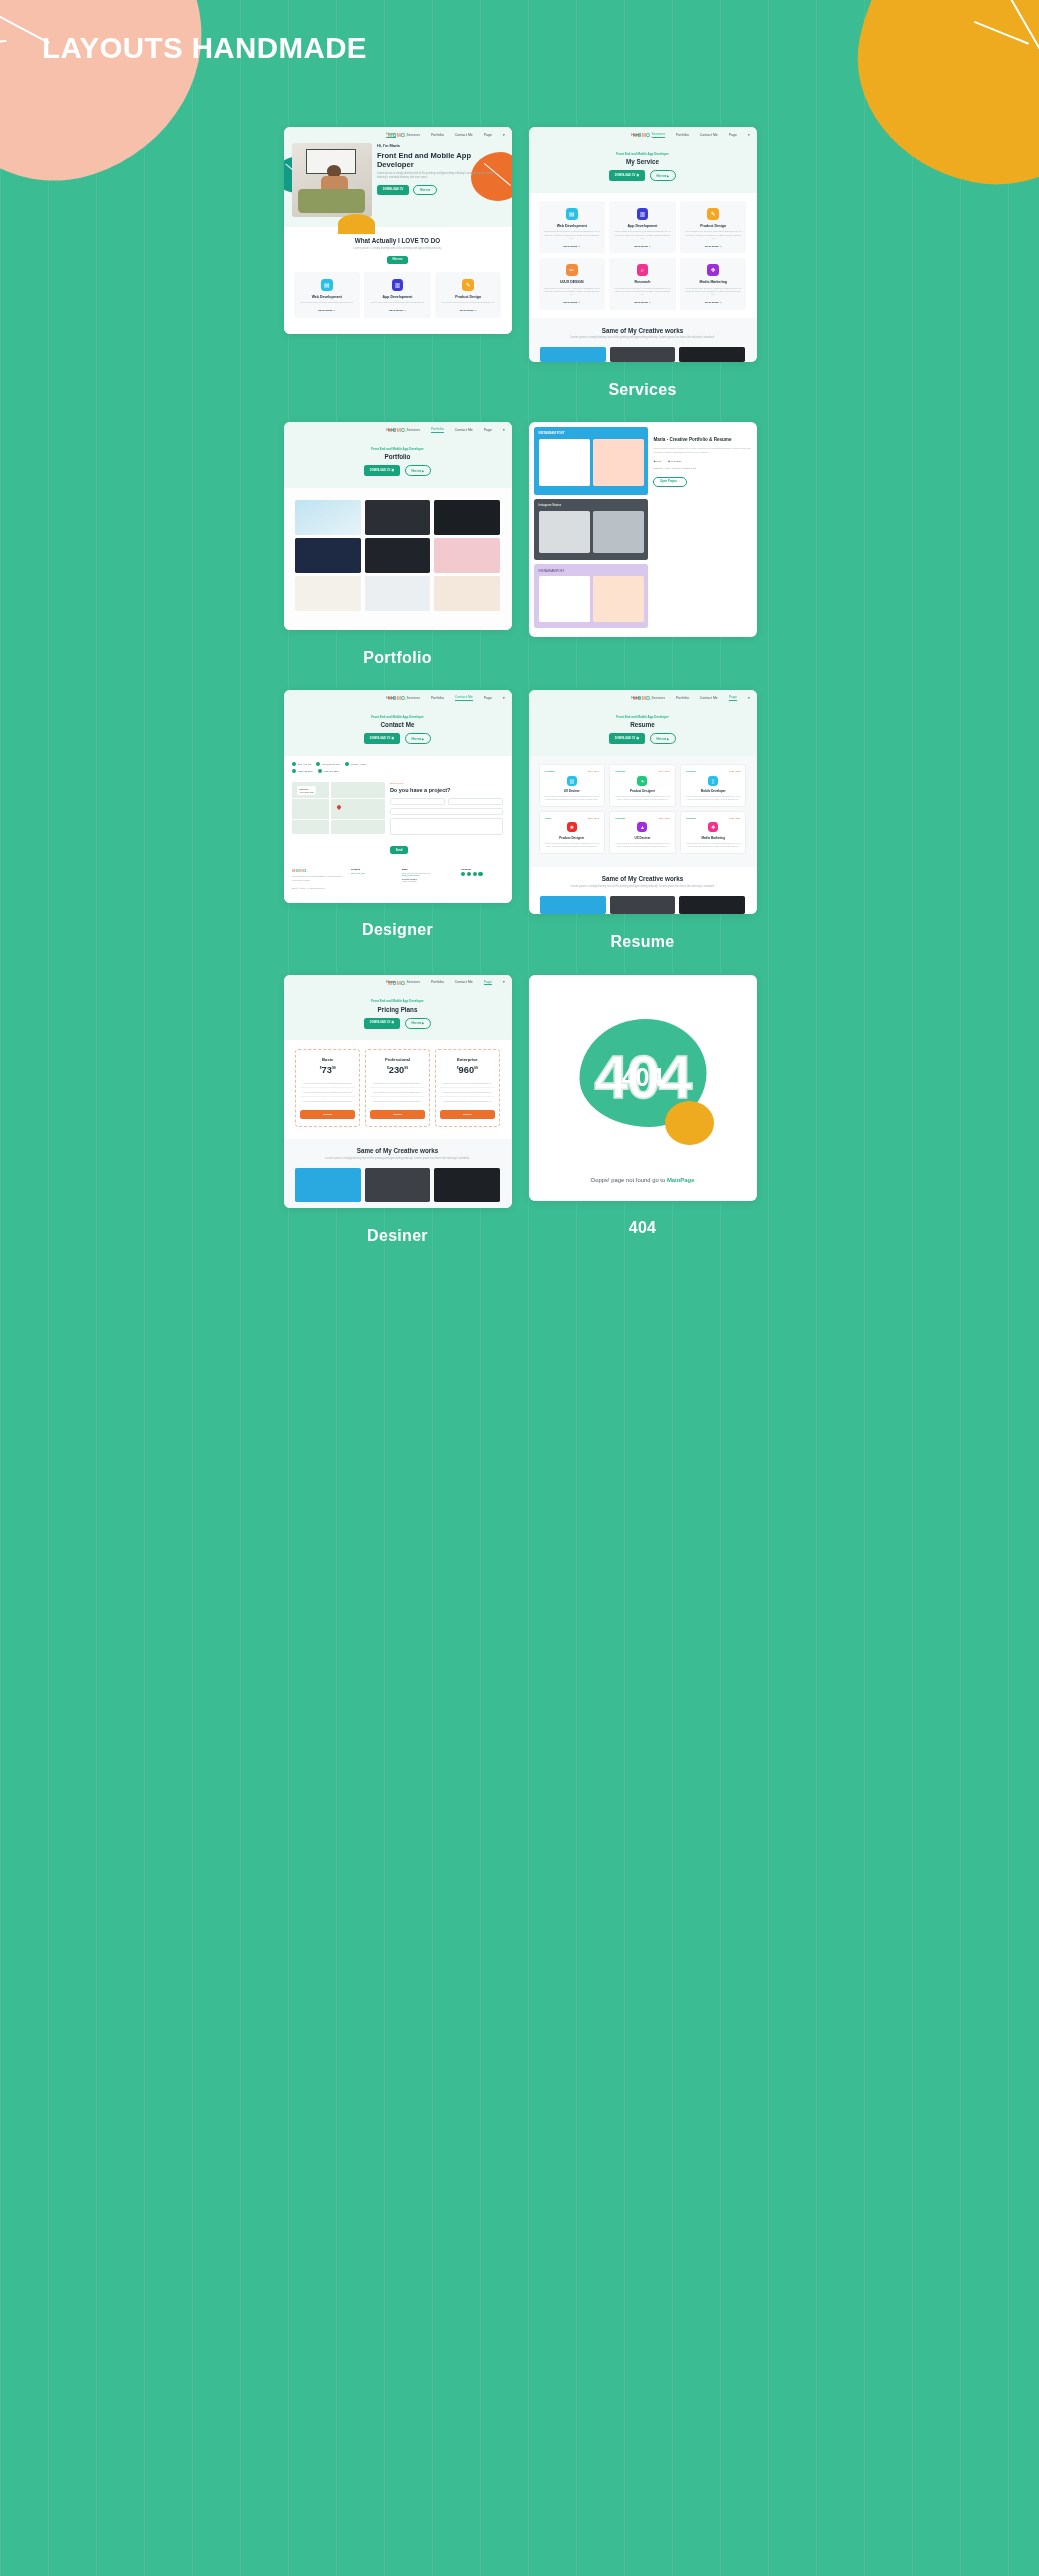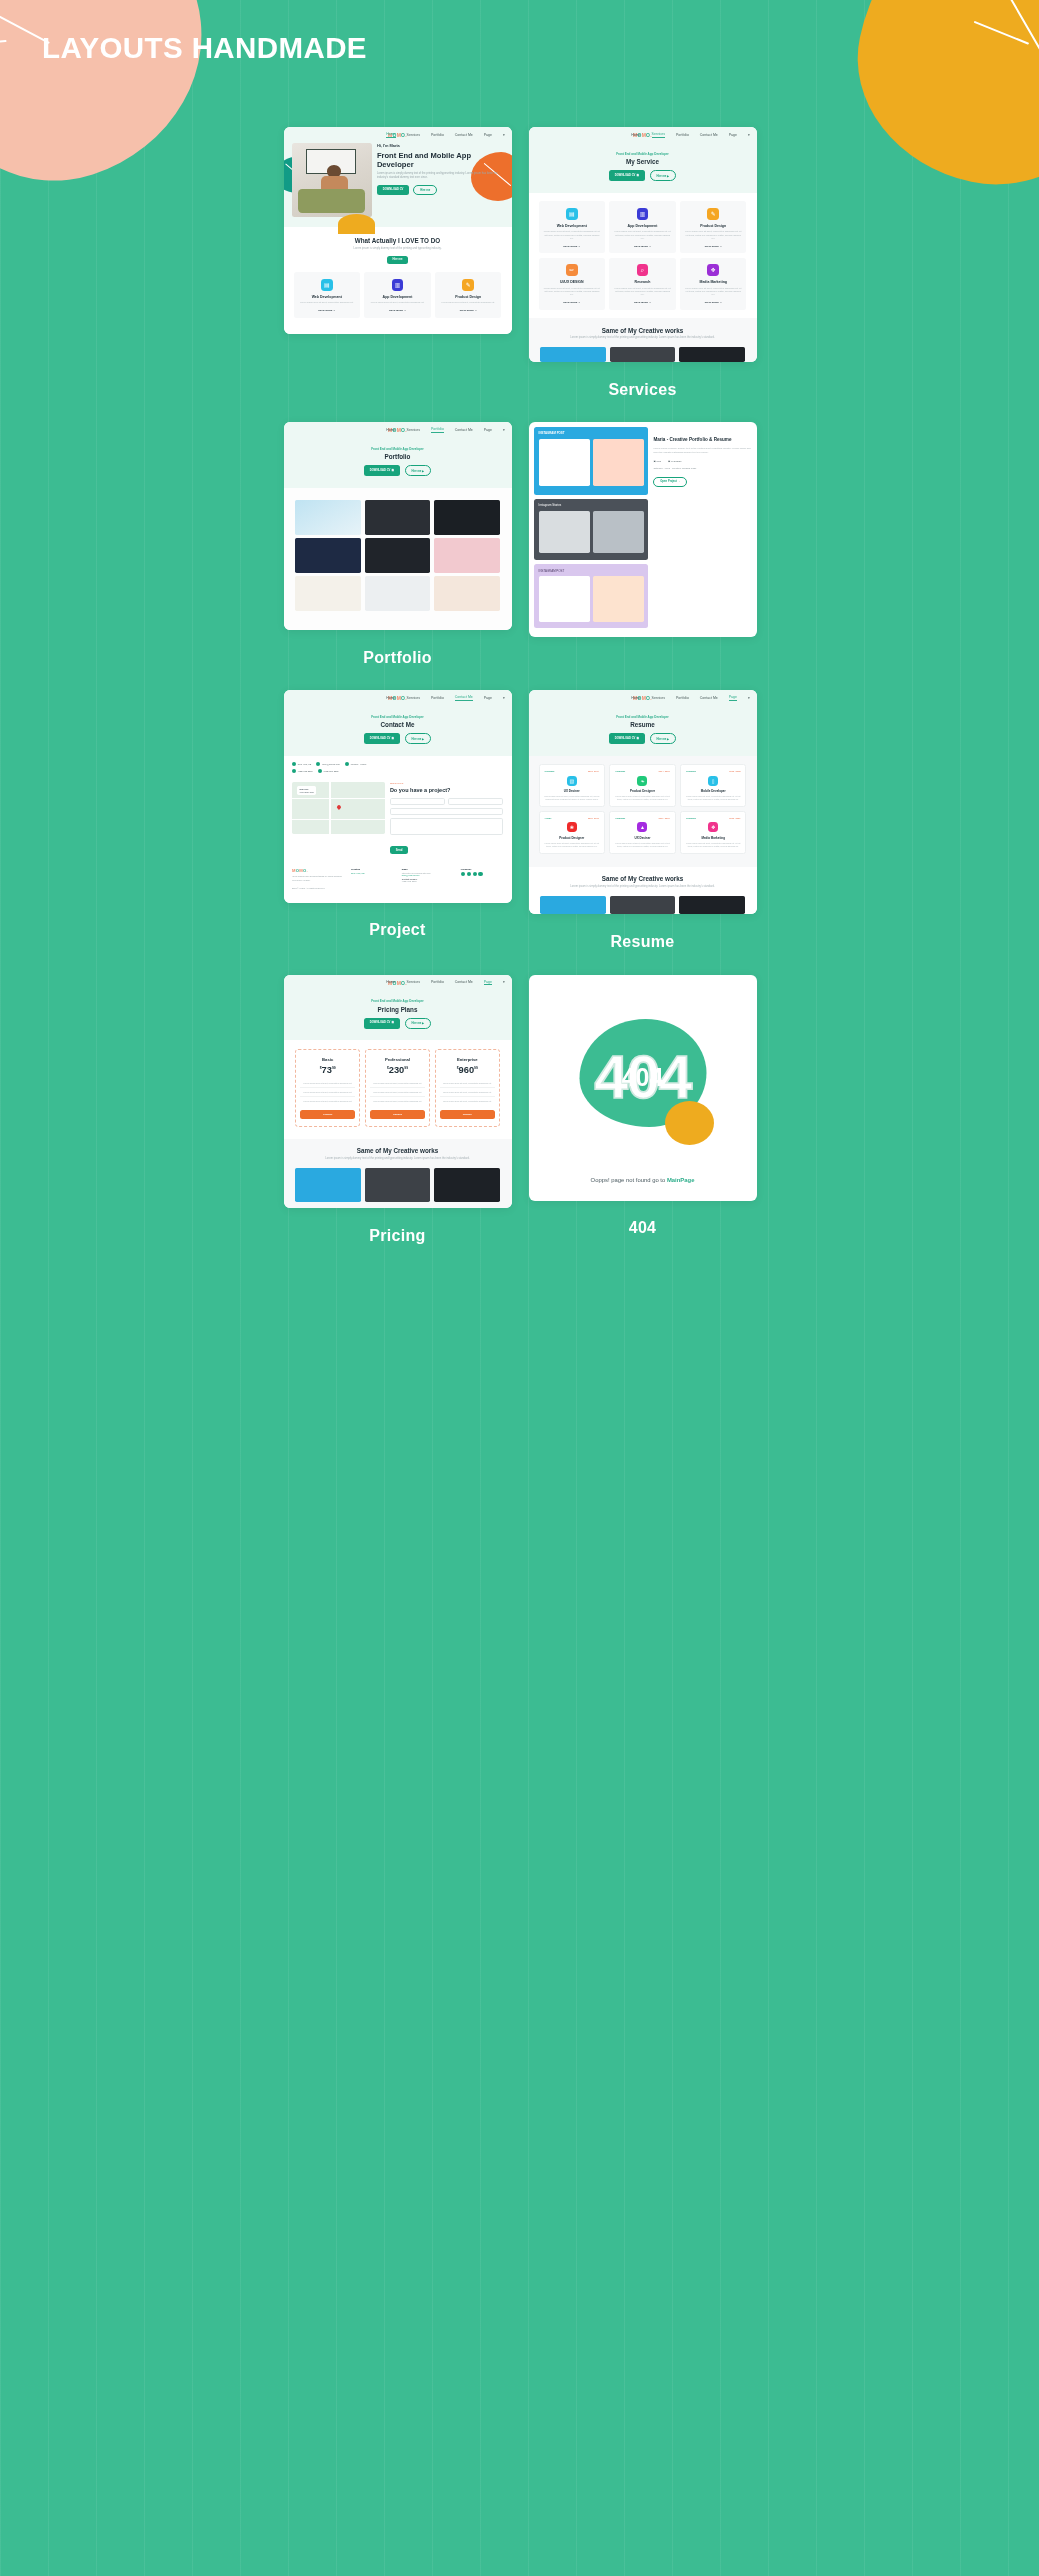--- a/index.html
+++ b/index.html
@@ -473,21 +473,21 @@
                   <span style="width:4.2px;height:4.2px;border-radius:50%;background:#17a47c;display:inline-block"></span>
                   <span style="width:4.2px;height:4.2px;border-radius:50%;background:#17a47c;display:inline-block"></span>
                   <span style="width:4.2px;height:4.2px;border-radius:50%;background:#17a47c;display:inline-block"></span>
                 </div>
               </div>
             </div>
             <div style="margin-top:5px">2021 © Maria. All rights Reserved.</div>
           </div>
         </div>
       </div>
-      <div class="caption">Project</div>
+      <div class="caption">Designer</div>
     </div>
 
     <div class="cell">
       <div class="card">
         <div class="hero" style="padding-bottom:11.8px">
           <div style="text-align:center;padding-top:5px" class="logo">
             <span class="p">M</span><span class="o1">O</span><span class="p">M</span><span class="o1">O</span><span class="p">.</span>
           </div>
           <div class="mp-nav" style="position:absolute;right:6.8px;top:5px;padding:0">
             <span>Home</span>
@@ -639,21 +639,21 @@
         <div style="background:#f7f8f9;padding:6.8px 0 0">
           <div class="sec-title" style="padding-top:1.7px">Same of My Creative works</div>
           <div class="sec-sub">Lorem ipsum is simply dummy text of the printing and typesetting industry. Lorem ipsum has been the industry's standard.</div>
           <div class="gal" style="padding-bottom:6.8px">
             <div style="background:#2aa9e0;height:34px"></div>
             <div style="background:#3d4147;height:34px"></div>
             <div style="background:#1d2126;height:34px"></div>
           </div>
         </div>
       </div>
-      <div class="caption">Pricing</div>
+      <div class="caption">Desiner</div>
     </div>
 
     <div class="cell">
       <div class="card" style="height:226px;display:flex;flex-direction:column;justify-content:center">
         <div class="e404">
           <div class="cblob"></div>
           <div class="yblob"></div>
           <div class="big">404</div>
           <div class="mid">404</div>
         </div>

